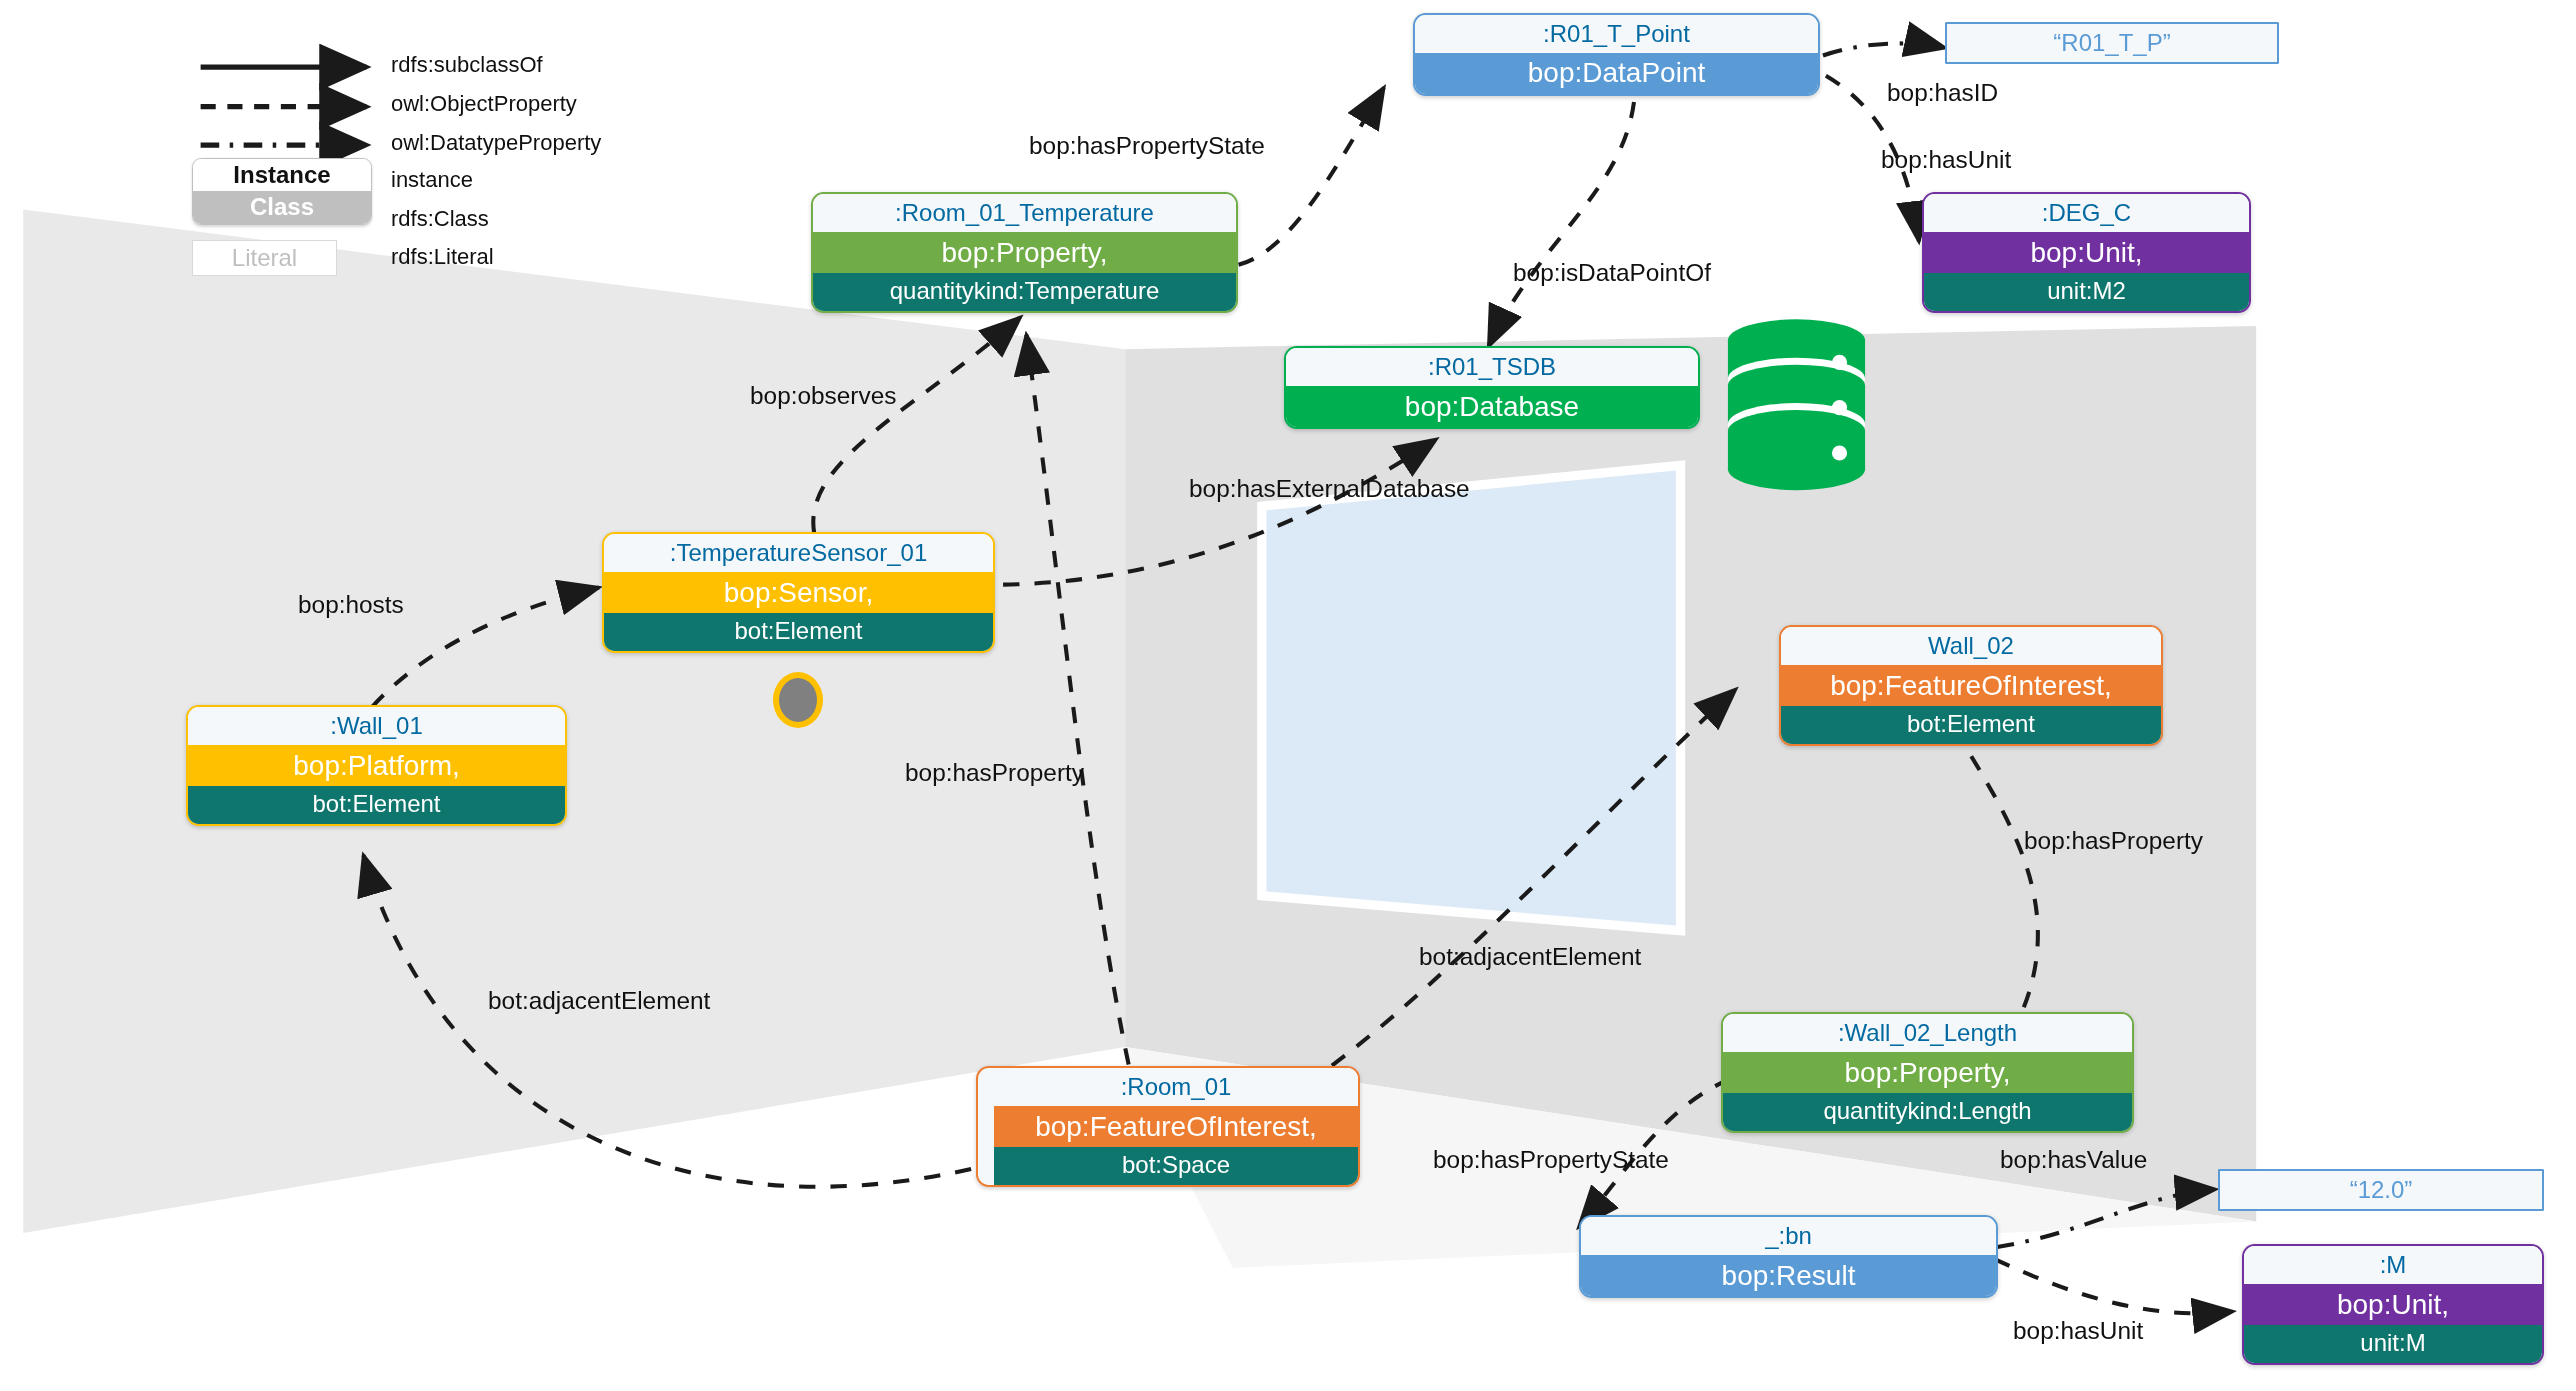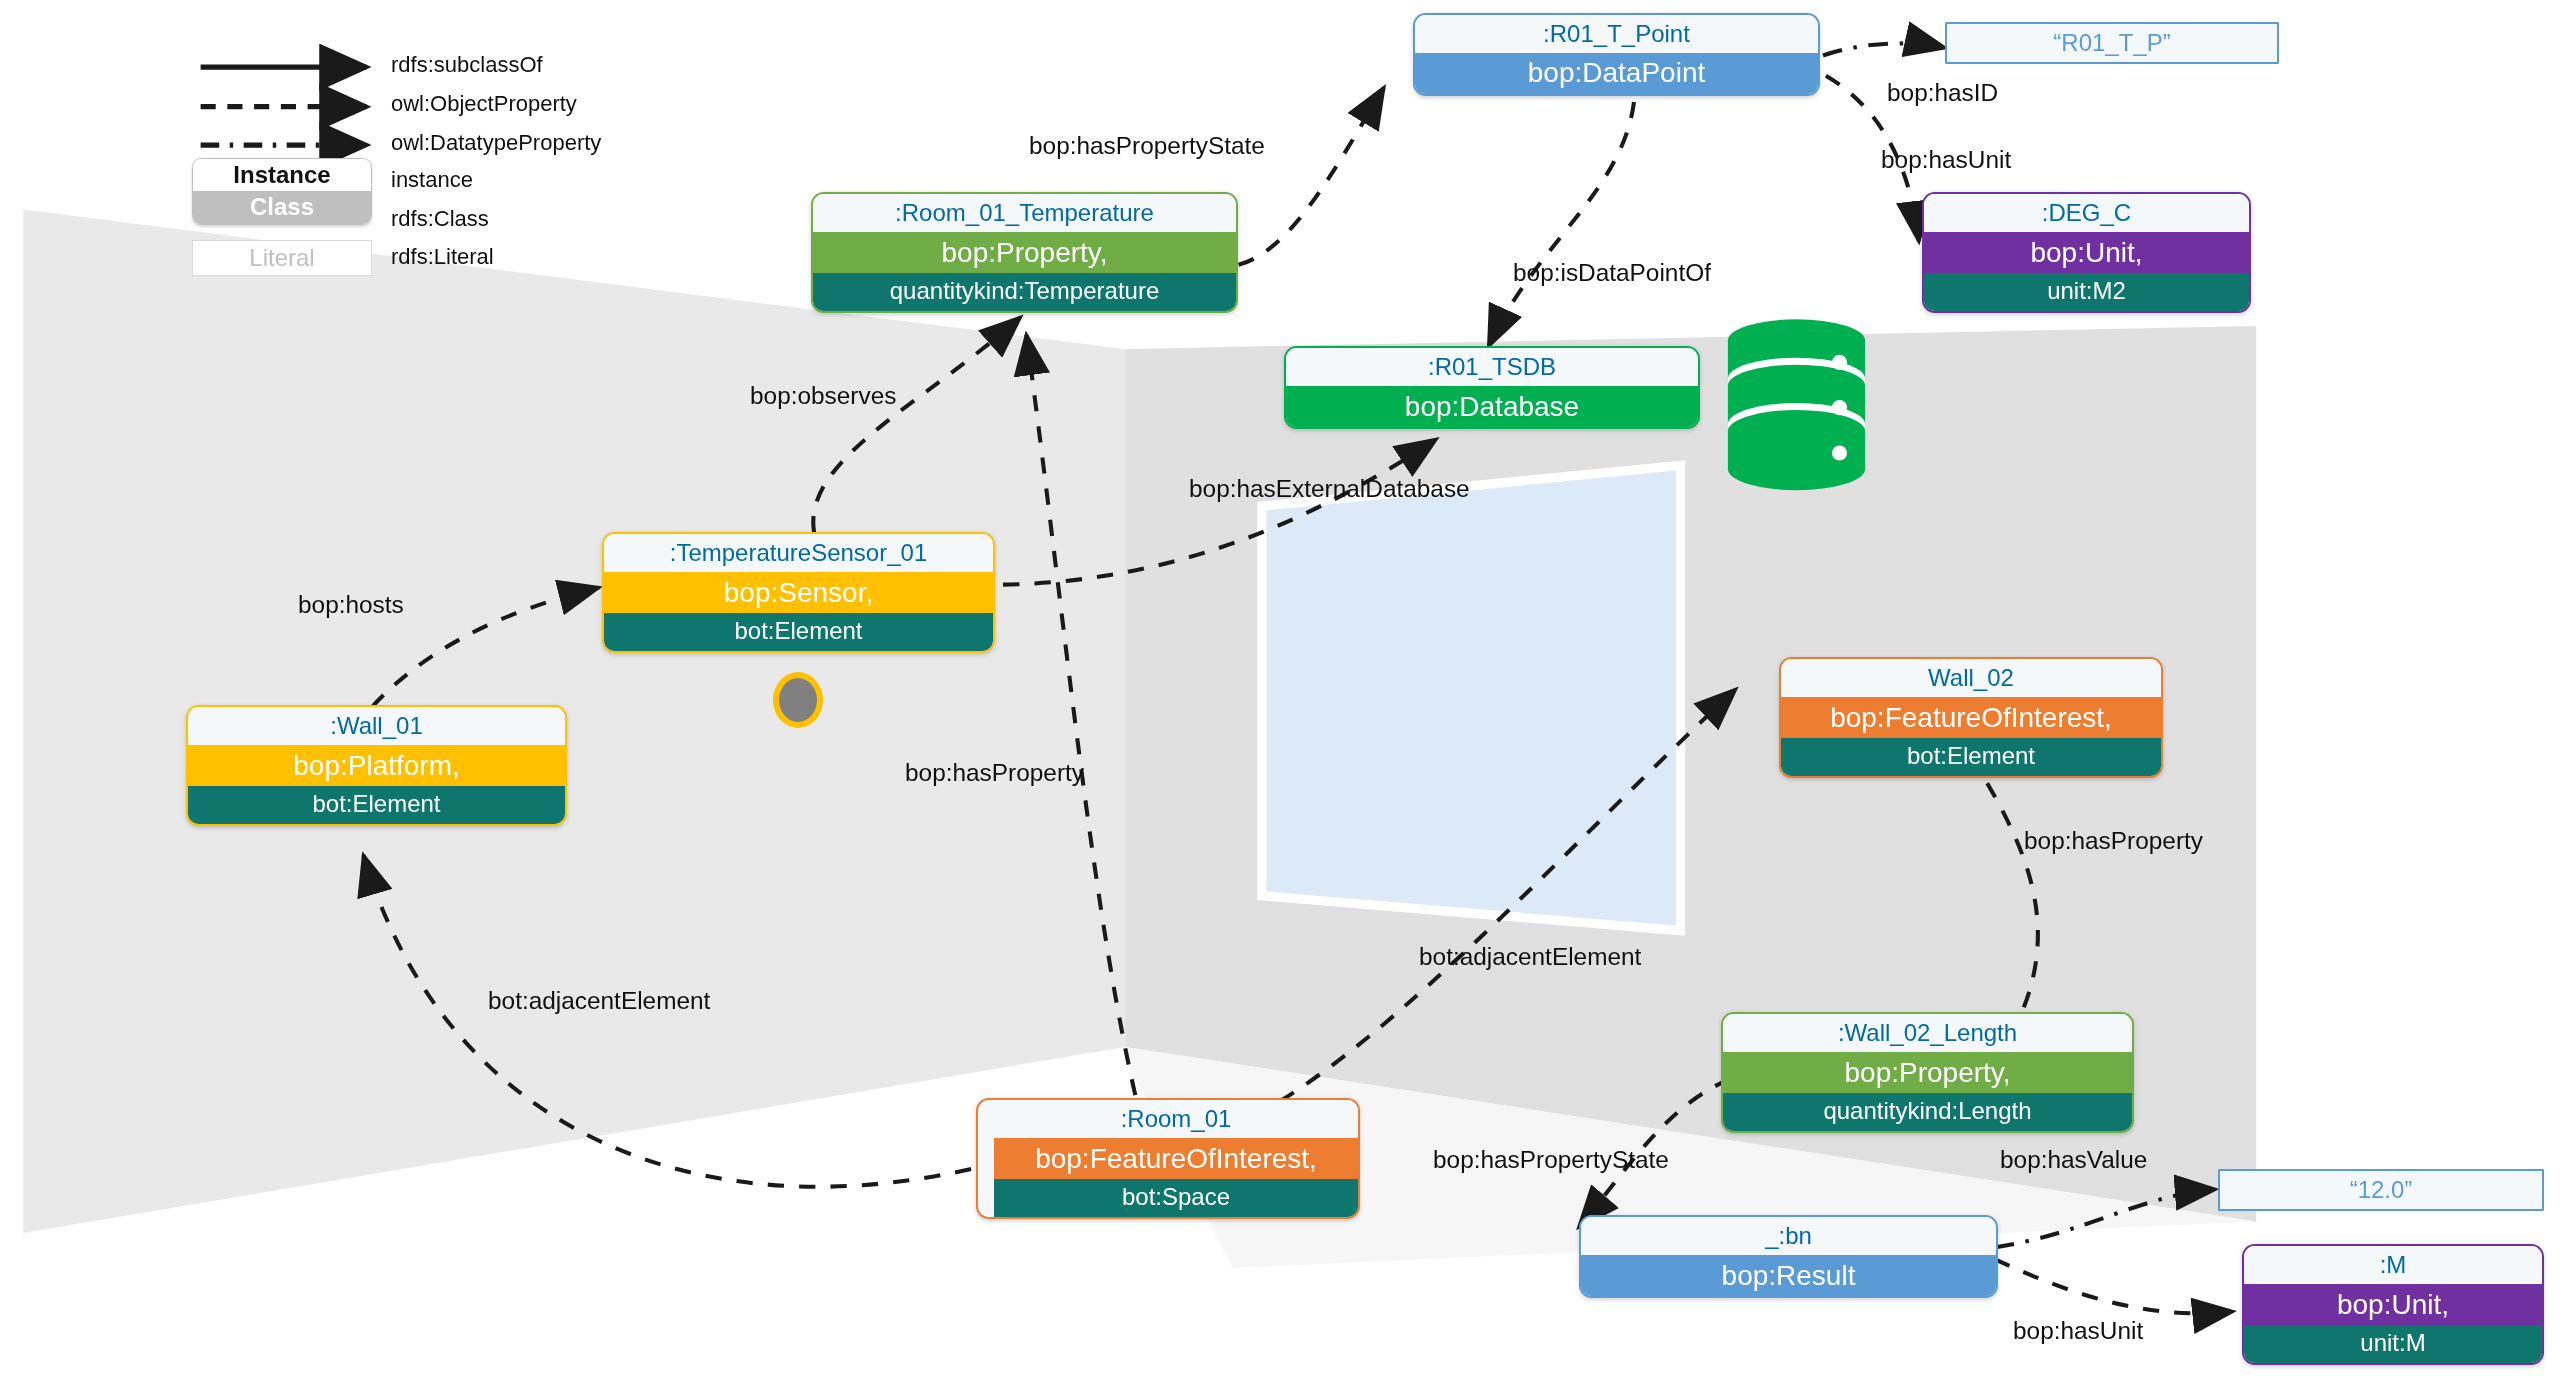--- a/index.html
+++ b/index.html
@@ -63,21 +63,21 @@
   }
   
   .n-blue   { border: 2.3px solid #5b9bd5; }
   .n-blue   .cls { background: #5b9bd5; }
   .n-green  { border: 2.3px solid #70ad47; }
   .n-green  .cls { background: #70ad47; }
   .n-dgreen { border: 2.3px solid #00b050; }
   .n-dgreen .cls { background: #00b050; }
   .n-yellow { border: 2.3px solid #ffc000; }
   .n-yellow .cls { background: #ffc000; }
-  .n-orange { border: 2.3px solid #ed7d31; margin-top: 32px; }
+  .n-orange { border: 2.3px solid #ed7d31; }
   .n-orange .cls { background: #ed7d31; }
   .n-purple { border: 2.3px solid #7030a0; }
   .n-purple .cls { background: #7030a0; }
 
   
   .literal {
     position: absolute;
     box-sizing: border-box;
     border: 2.3px solid #5b9bd5;
     background: #f4f8fb;
@@ -117,21 +117,21 @@
     font-size: 24px; font-weight: bold; color: #111; text-align: center;
     padding: 2.3px 0 1.7px 0; background: #ffffff;
   }
   .leg-box .lb-cls {
     font-size: 24px; font-weight: bold; color: #ffffff; text-align: center;
     padding: 1.7px 0 2.9px 0; background: #bfbfbf;
   }
   .leg-lit {
     position: absolute;
     box-sizing: border-box;
-    width: 180px;
+    width: 145px;
     border: 1.7px solid #d9d9d9;
     background: #ffffff;
     color: #bfbfbf;
     font-size: 24px;
     text-align: center;
     padding: 2.9px 0 3.5px 0;
   }
 
   
   #sensor-dot {

